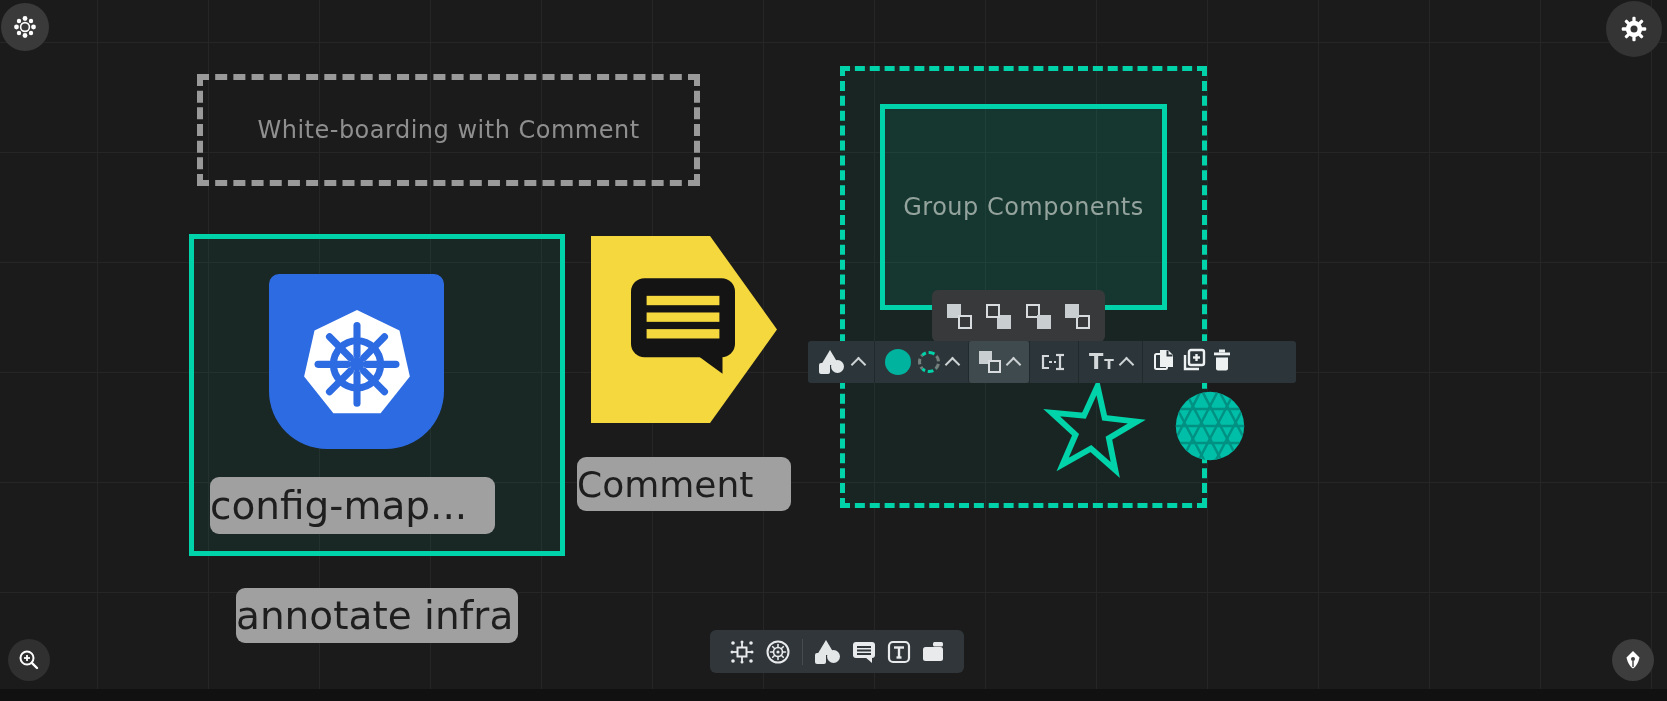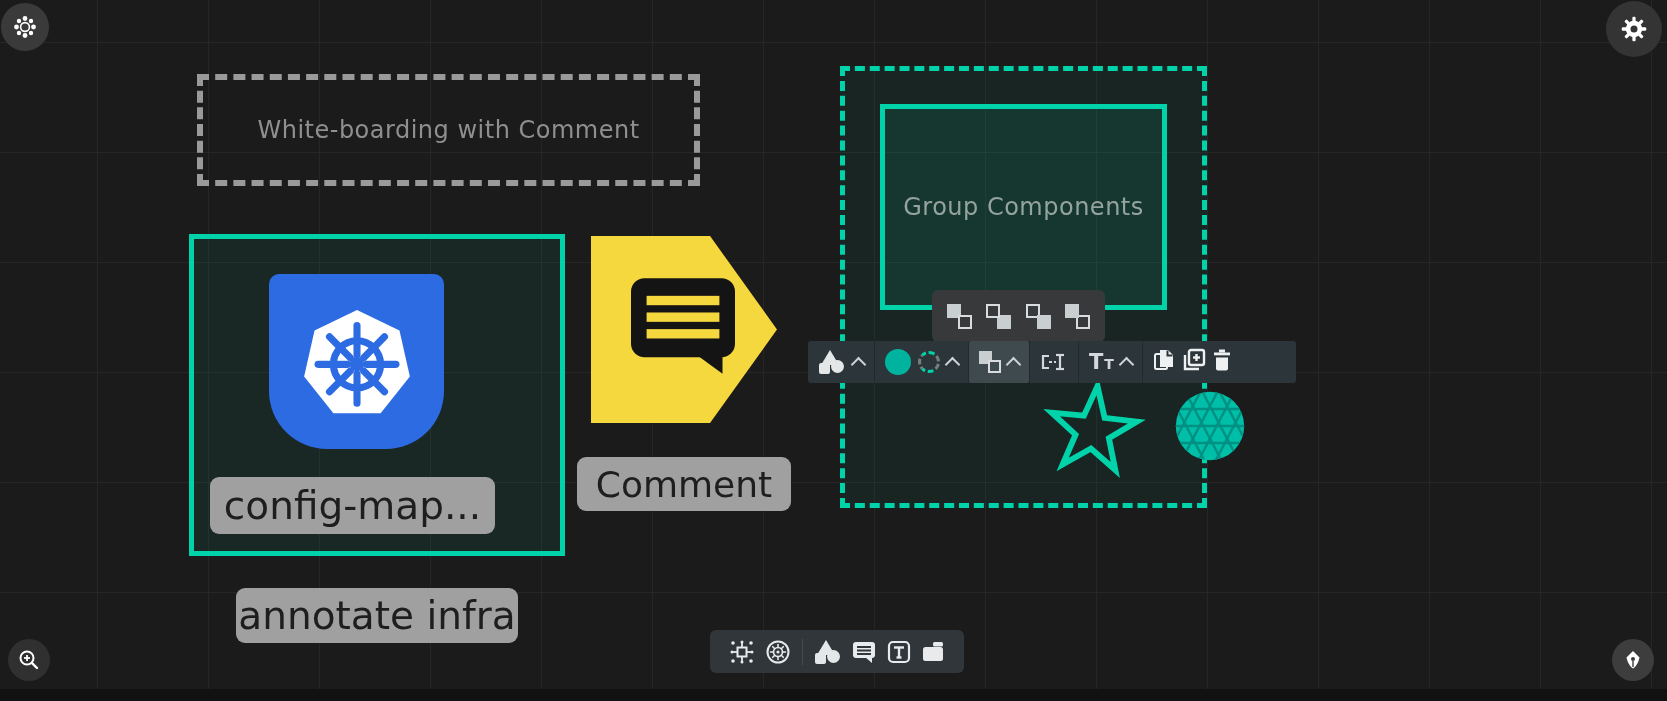--- a/index.html
+++ b/index.html
@@ -41,21 +41,21 @@
     border:5px solid #00D3A9;box-sizing:border-box;
     background:rgba(0,211,169,0.07);z-index:2;
   }
   .k8s-icon{
     position:absolute;left:75px;top:35px;width:175px;height:175px;
     background:#2D6BE3;border-radius:10px 10px 58px 58px;
     display:flex;align-items:center;justify-content:center;
   }
   .shape-label{
     position:absolute;background:#a0a0a0;border-radius:9px;
-    color:#1e1e1e;display:flex;align-items:center;justify-content:center;
+    color:#1e1e1e;display:flex;align-items:center;
     z-index:3;white-space:nowrap;
   }
   #label-configmap{left:210px;top:477px;width:285px;height:57px;font-size:39px;}
   #label-comment{left:577px;top:457px;width:214px;height:54px;font-size:36px;}
   #label-annotate{left:236px;top:588px;width:282px;height:55px;font-size:39px;}
   
   .comment-shape{
     position:absolute;left:591px;top:236px;width:186px;height:187px;
     background:#F5D73E;z-index:2;
     clip-path:polygon(0 0,64% 0,100% 50%,64% 100%,0 100%);

